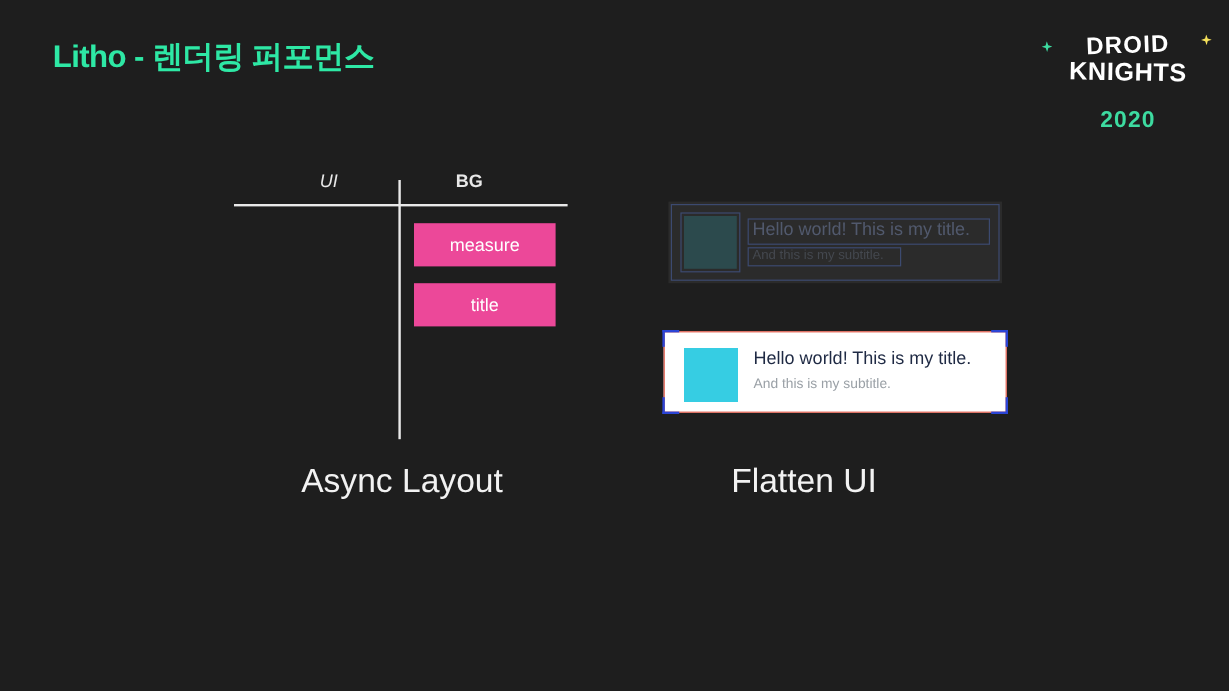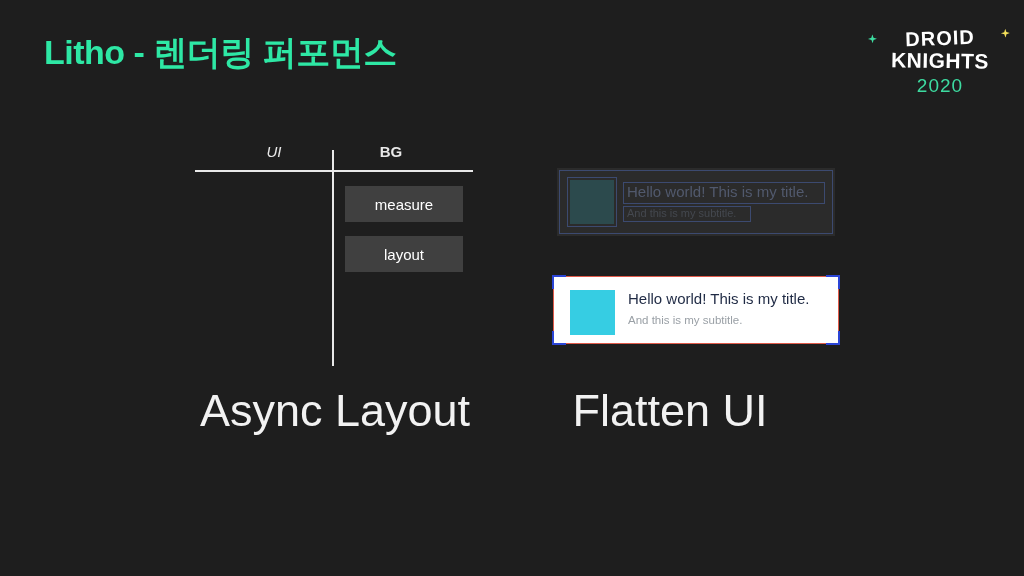--- a/index.html
+++ b/index.html
@@ -14,21 +14,21 @@
     overflow: hidden;
     font-family: "Liberation Sans", sans-serif;
     -webkit-font-smoothing: antialiased;
   }
 
   
   .slide-title {
     position: absolute;
     left: 44px;
     top: 30px;
-    font-size: 34px;
+    font-size: 26px;
     font-weight: bold;
     color: #2ee8a5;
     letter-spacing: -0.5px;
     white-space: nowrap;
   }
 
   
   .logo {
     position: absolute;
     right: 24px;
@@ -48,23 +48,23 @@
   }
   .logo-knights {
     font-size: 21px;
     font-weight: bold;
     color: #ffffff;
     letter-spacing: 0.5px;
     line-height: 23px;
     transform: rotate(1deg);
   }
   .logo-year {
-    margin-top: 3px;
+    margin-top: 18px;
     font-size: 19px;
-    font-weight: normal;
+    font-weight: bold;
     color: #3ddba0;
     letter-spacing: 1px;
   }
   .spark {
     position: absolute;
     width: 9px;
     height: 9px;
   }
   .spark svg { display: block; }
   .spark-left  { left: -12px; top: 4px; }
@@ -99,21 +99,21 @@
   .vrule {
     position: absolute;
     left: 137px;
     top: 12px;
     width: 2px;
     height: 216px;
     background: #e9e9e9;
   }
   .bar {
     position: absolute;
-    background: #404040;
+    background: #ec4899;
     color: #ffffff;
     font-size: 15px;
     display: flex;
     align-items: center;
     justify-content: center;
     height: 36px;
   }
   .bar-measure { left: 150px; top: 48px;  width: 118px; }
   .bar-layout  { left: 150px; top: 98px;  width: 118px; }
   .bar-draw    { left: 8px;   top: 147px; width: 118px; }
@@ -193,21 +193,21 @@
   }
   .corner.tl { left: -2px;  top: -2px;    border-right: none; border-bottom: none; }
   .corner.tr { right: -2px; top: -2px;    border-left: none;  border-bottom: none; }
   .corner.bl { left: -2px;  bottom: -2px; border-right: none; border-top: none; }
   .corner.br { right: -2px; bottom: -2px; border-left: none;  border-top: none; }
 
   
   .caption {
     position: absolute;
     top: 385px;
-    font-size: 45px;
+    font-size: 28px;
     color: #f2f2f2;
     text-align: center;
     white-space: nowrap;
   }
   .caption-left  { left: 195px; width: 280px; }
   .caption-right { left: 527px; width: 286px; }
 </style>
 </head>
 <body>
 
@@ -230,21 +230,21 @@
   <div class="logo-knights">KNIGHTS</div>
   <div class="logo-year">2020</div>
 </div>
 
 <div class="diagram">
   <div class="col-head ui">UI</div>
   <div class="col-head bg">BG</div>
   <div class="hrule"></div>
   <div class="vrule"></div>
   <div class="bar bar-measure">measure</div>
-  <div class="bar bar-layout">layout</div>
+  <div class="bar bar-layout">title</div>
 </div>
 
 <div class="card-dim">
   <div class="vb vb-root"></div>
   <div class="img-dim"></div>
   <div class="vb vb-img"></div>
   <div class="txt-dim-title">Hello world! This is my title.</div>
   <div class="vb vb-title"></div>
   <div class="txt-dim-sub">And this is my subtitle.</div>
   <div class="vb vb-sub"></div>

